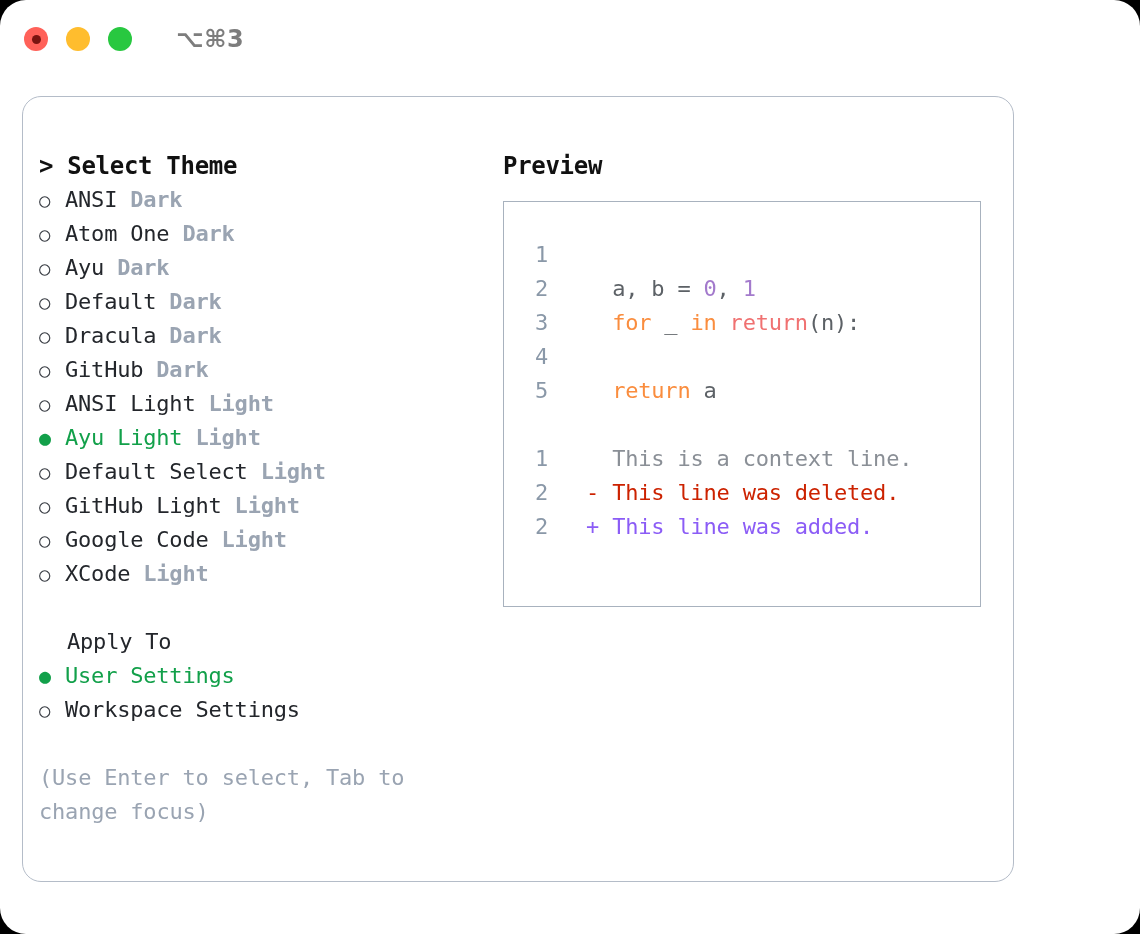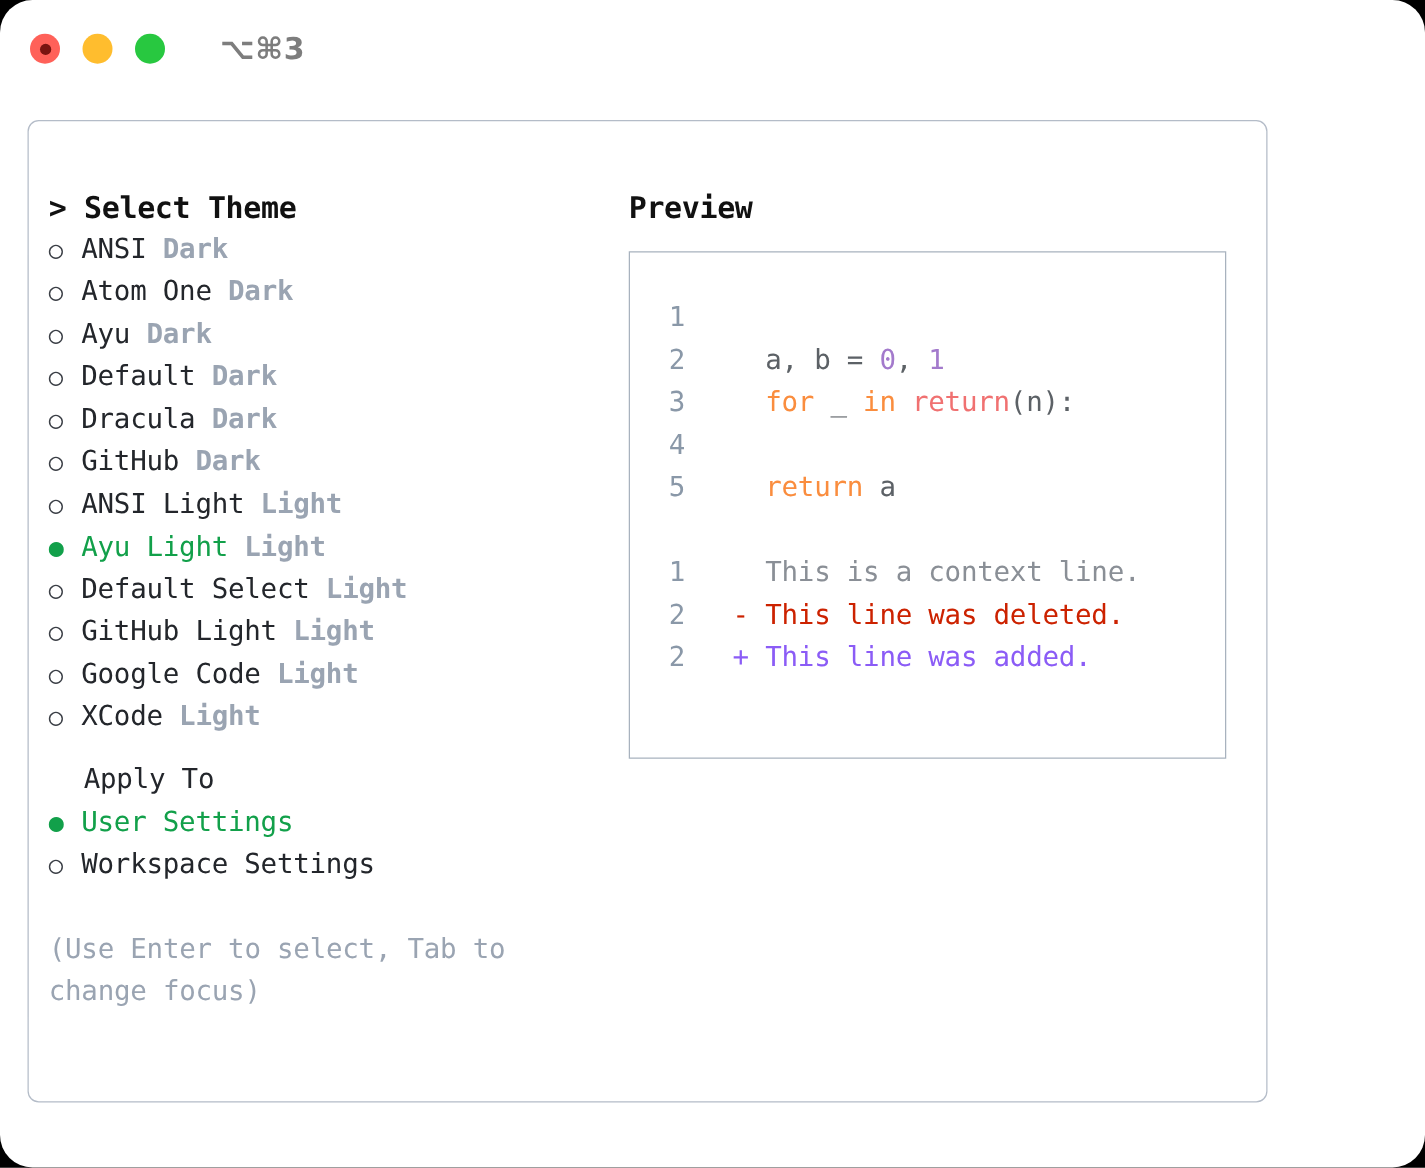--- a/index.html
+++ b/index.html
@@ -62,21 +62,21 @@
     font-family: "DejaVu Sans", "Liberation Sans", sans-serif;
   }
 
   
   .panel {
     position: absolute;
     left: 22px; top: 96px;
     width: 992px;
     height: 786px;
     border: 1.6px solid #b4bcc8;
-    border-radius: 9px;
+    border-radius: 19px;
     background: #ffffff;
   }
 
   .panel-inner {
     position: absolute;
     left: 0; top: 0;
     width: 100%; height: 100%;
     display: flex;
   }
 
@@ -117,21 +117,21 @@
     color: #3b3f46;
     font-size: 19px;
   }
   .marker.sel { color: #12a04a; font-size: 20px; }
 
   .row-name  { color: #23262b; text-align: right; }
   .row-name.sel { color: #12a04a; }
   .row-kind  { color: #9aa4b2; font-weight: bold; }
 
   
-  .apply-block { margin-top: 16px; }
+  .apply-block { margin-top: 34px; }
   .apply-title {
     font-size: 22px;
     color: #23262b;
     line-height: 34px;
     padding-left: 28px;
     white-space: pre;
     letter-spacing: -0.2px;
   }
 
   

